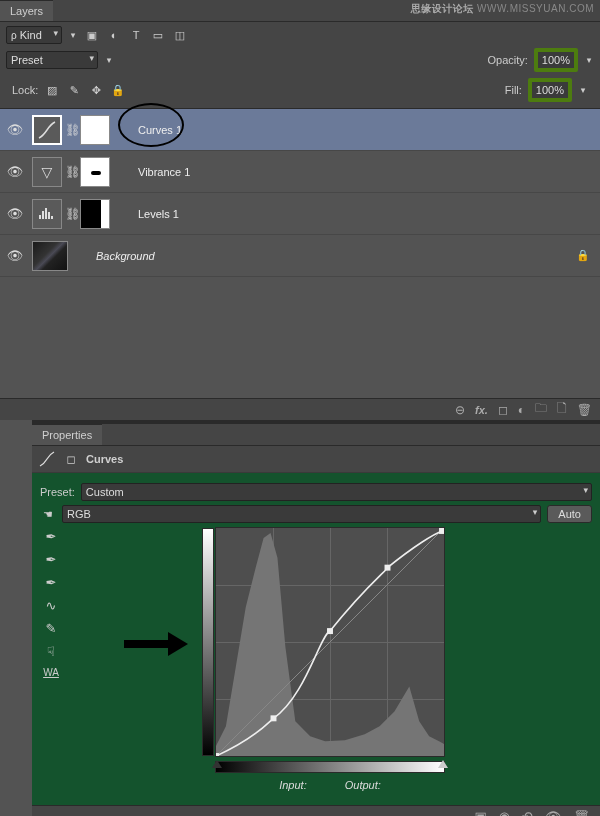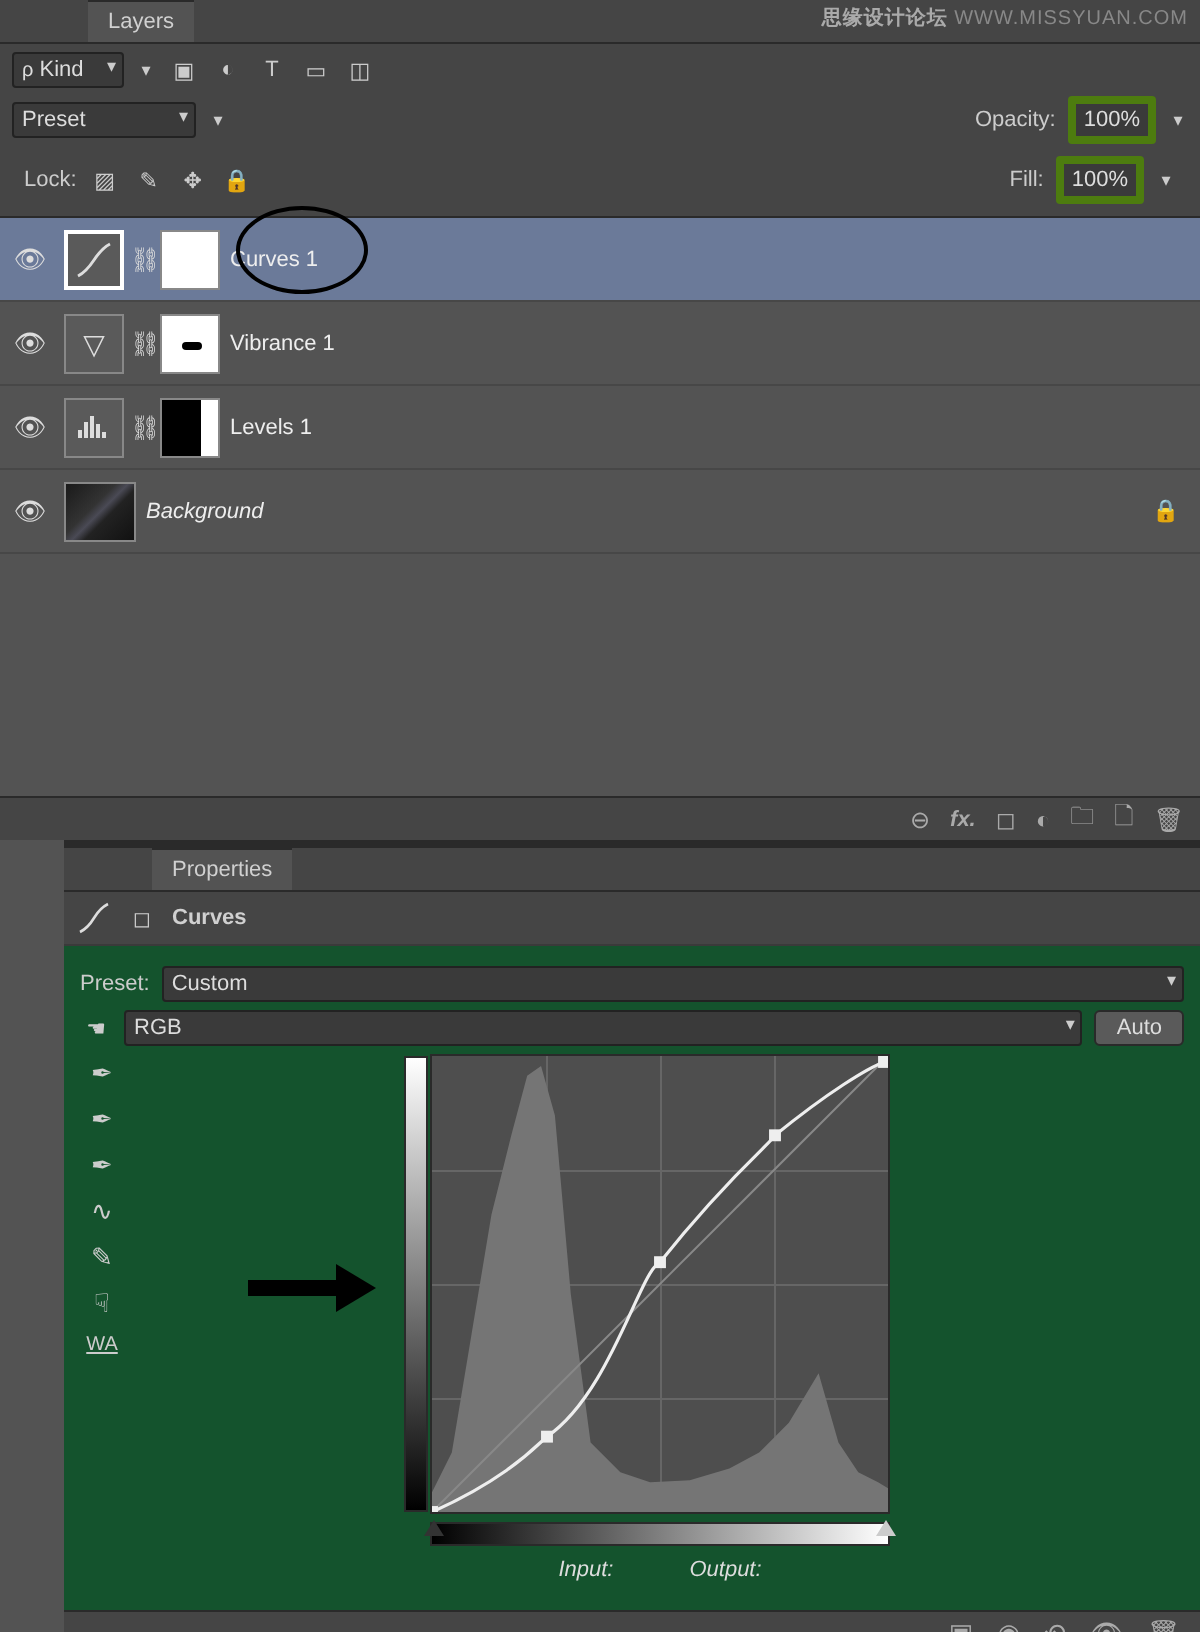--- a/index.html
+++ b/index.html
@@ -1,20 +1,20 @@
 <!DOCTYPE html>
 <html><head>
 <meta charset="utf-8">
 <style>
   * { margin: 0; padding: 0; box-sizing: border-box; font-family: Tahoma, Arial, sans-serif; }
   body { background: #535353; width: 600px; height: 816px; color: #d0d0d0; font-size: 11px; overflow: hidden; }
 
   .panel { background: #535353; }
   .panel-tab { display: inline-block; background: #535353; padding: 4px 10px; font-size: 11px; color: #d0d0d0; border-top: 1px solid #2a2a2a;}
-  .panel-header-row { background: #454545; border-bottom: 1px solid #2a2a2a; padding-left: 44px;}
+  .panel-header-row { background: #454545; border-bottom: 1px solid #2a2a2a;}
 
   
   .layers-controls { padding: 4px 6px; display: flex; flex-direction: column; gap: 4px; background: #454545; }
   .row { display: flex; align-items: center; gap: 6px; }
   .select { background: #3a3a3a; border: 1px solid #222; color: #ddd; font-size: 11px; height: 18px; padding: 0 14px 0 4px; position: relative; border-radius: 2px; display:inline-flex; align-items:center;}
   .select::after { content: "▾"; position: absolute; right: 3px; top: 1px; font-size: 9px; color: #ccc;}
   .mini-icon { width: 16px; height: 16px; display: inline-flex; align-items: center; justify-content: center; color: #ccc; font-size: 11px; }
   .label-sm { color: #ccc; font-size: 11px; }
   .value-box { background: #3a3a3a; border: 4px solid #4d7c0f; color: #ddd; padding: 2px 4px; font-size: 11px; border-radius: 2px; min-width: 36px; }
   .chev { width: 10px; height: 16px; display:inline-flex; align-items:center; justify-content:center; color:#ccc; font-size:9px;}
@@ -25,21 +25,21 @@
   .layer-list { background: #535353; border-top: 1px solid #2a2a2a; min-height: 290px; }
   .layer-row { display: flex; align-items: center; height: 42px; border-bottom: 1px solid #474747; padding: 0 6px; position: relative;}
   .layer-row.selected { background: #6b7a99; }
   .eye { width: 18px; display:flex; justify-content:center; color:#ddd; font-size:13px;}
   .adj-thumb { width: 30px; height: 30px; background: #5a5a5a; border: 1px solid #888; margin-left: 8px; display:flex; align-items:center; justify-content:center; color:#ddd; font-size:14px;}
   .layer-row.selected .adj-thumb { border: 2px solid #fff; }
   .link { width: 12px; text-align:center; color:#ddd; font-size:12px; margin: 0 3px;}
   .mask-thumb { width: 30px; height: 30px; background: #fff; border: 1px solid #888; position:relative;}
   .mask-vib::after{content:"";position:absolute;left:10px;top:13px;width:10px;height:4px;background:#000;border-radius:2px;}
   .mask-lev { background: linear-gradient(to right, #000 70%, #fff 70%);}
-  .layer-name { margin-left: 5px; color: #eee; font-size: 11px; }
+  .layer-name { margin-left: 28px; color: #eee; font-size: 11px; }
   .layer-name.italic { font-style: italic; }
   .img-thumb { width: 36px; height: 30px; margin-left: 8px; background: linear-gradient(135deg,#1a1a1a 0%,#333 40%,#4a4a55 50%,#222 60%,#111 100%); border:1px solid #888;}
   .lock-ind { position:absolute; right:10px; color:#ccc; font-size:11px;}
 
   .circle-anno { position:absolute; left:118px; top:-6px; width:66px; height:44px; border:2px solid #000; border-radius:50%; pointer-events:none;}
 
   
   .panel-footer { height: 22px; background: #454545; border-top:1px solid #2a2a2a; display:flex; justify-content:flex-end; align-items:center; gap:10px; padding: 0 8px;}
   .panel-footer span { color:#aaa; font-size:12px; }
 

